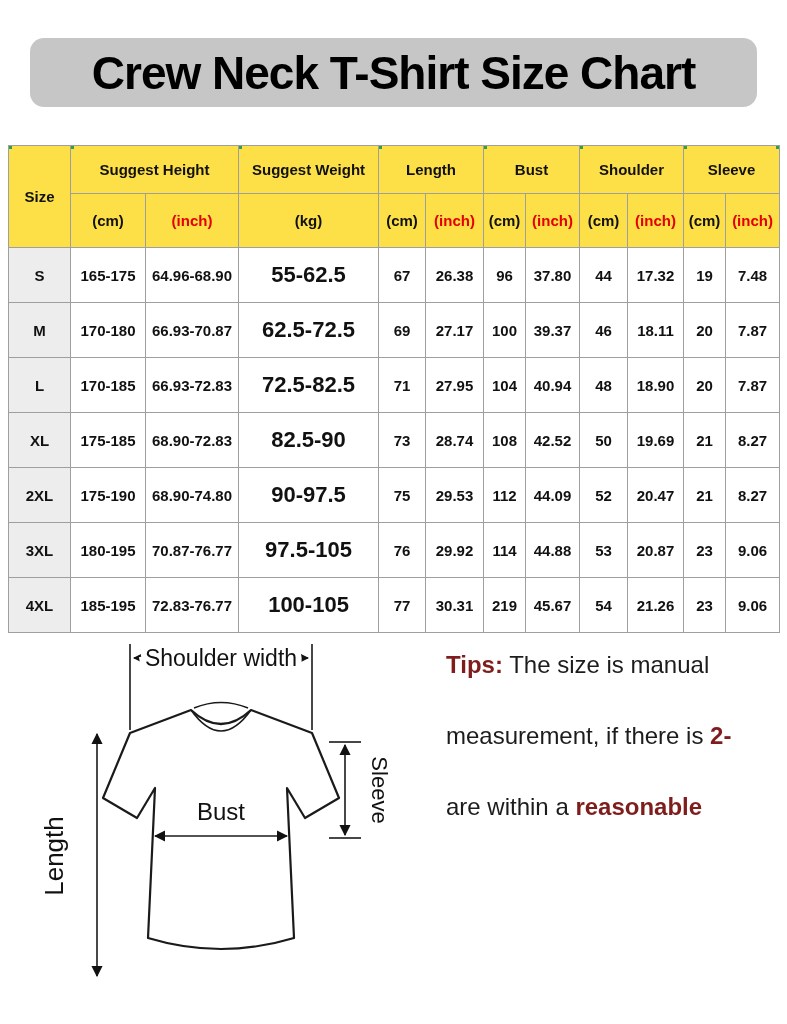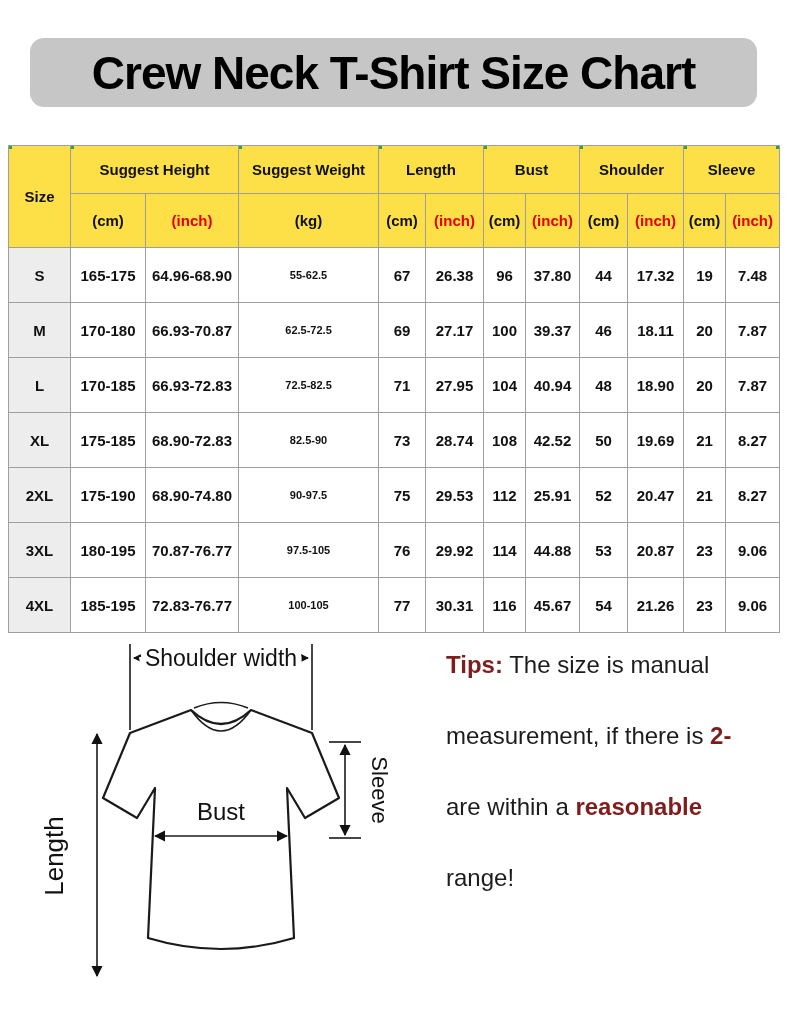--- a/index.html
+++ b/index.html
@@ -15,21 +15,21 @@
   table.size-table{position:absolute;left:8px;top:145px;width:771px;
     border-collapse:collapse;table-layout:fixed;}
   .size-table th,.size-table td{border:1px solid #9f9f9f;text-align:center;vertical-align:middle;
     font-weight:bold;color:#111;padding:0;font-size:15px;overflow:hidden;}
   .size-table thead th{background:#fde047;}
   .size-table thead tr.group-row{height:48px;}
   .size-table thead tr.unit-row{height:54px;}
   .size-table tbody tr{height:55px;background:#fff;}
   .size-table td.size-cell{background:#ededed;font-size:15px;}
   .size-table .red-unit{color:#e50000;}
-  .size-table td.kg-cell{font-size:11px;}
+  .size-table td.kg-cell{font-size:22px;}
   
   .size-table thead tr.group-row th{position:relative;}
   .size-table thead tr.group-row th::before{content:"";position:absolute;top:-2px;left:-3px;
     width:6px;height:5px;background:#2f9e4f;}
   .size-table thead tr.group-row th:last-child::after{content:"";position:absolute;top:-2px;right:-3px;
     width:6px;height:5px;background:#2f9e4f;}
 
   
   .diagram{position:absolute;left:15px;top:638px;width:420px;height:384px;}
   .diagram svg{width:100%;height:100%;}
@@ -151,21 +151,21 @@
           <td>8.27</td>
         </tr>
         <tr>
           <td class="size-cell">2XL</td>
           <td>175-190</td>
           <td>68.90-74.80</td>
           <td class="kg-cell">90-97.5</td>
           <td>75</td>
           <td>29.53</td>
           <td>112</td>
-          <td>25.91</td>
+          <td>44.09</td>
           <td>52</td>
           <td>20.47</td>
           <td>21</td>
           <td>8.27</td>
         </tr>
         <tr>
           <td class="size-cell">3XL</td>
           <td>180-195</td>
           <td>70.87-76.77</td>
           <td class="kg-cell">97.5-105</td>
@@ -178,21 +178,21 @@
           <td>23</td>
           <td>9.06</td>
         </tr>
         <tr>
           <td class="size-cell">4XL</td>
           <td>185-195</td>
           <td>72.83-76.77</td>
           <td class="kg-cell">100-105</td>
           <td>77</td>
           <td>30.31</td>
-          <td>116</td>
+          <td>219</td>
           <td>45.67</td>
           <td>54</td>
           <td>21.26</td>
           <td>23</td>
           <td>9.06</td>
         </tr>
       </tbody>
   </table>
 
   <div class="diagram">
@@ -223,16 +223,15 @@
       <line class="ln" x1="314" y1="200" x2="346" y2="200"></line>
       <line class="ln" x1="330" y1="107" x2="330" y2="197" marker-start="url(#arr)" marker-end="url(#arr)"></line>
       <text transform="rotate(90 357 152)" x="357" y="152" text-anchor="middle" font-size="22">Sleeve</text>
     </svg>
   </div>
 
   <div class="tips">
       <p class="tips-line"><span class="red">Tips:</span><span class="dark"> The size is manual</span></p>
       <p class="tips-line"><span class="dark">measurement, if there is </span><span class="red">2-</span></p>
       <p class="tips-line"><span class="dark">are within a </span><span class="red">reasonable</span></p>
-      <p class="tips-line"><span class="dark">range!</span></p>
     </div>
 
 </div>
 
 </body></html>

